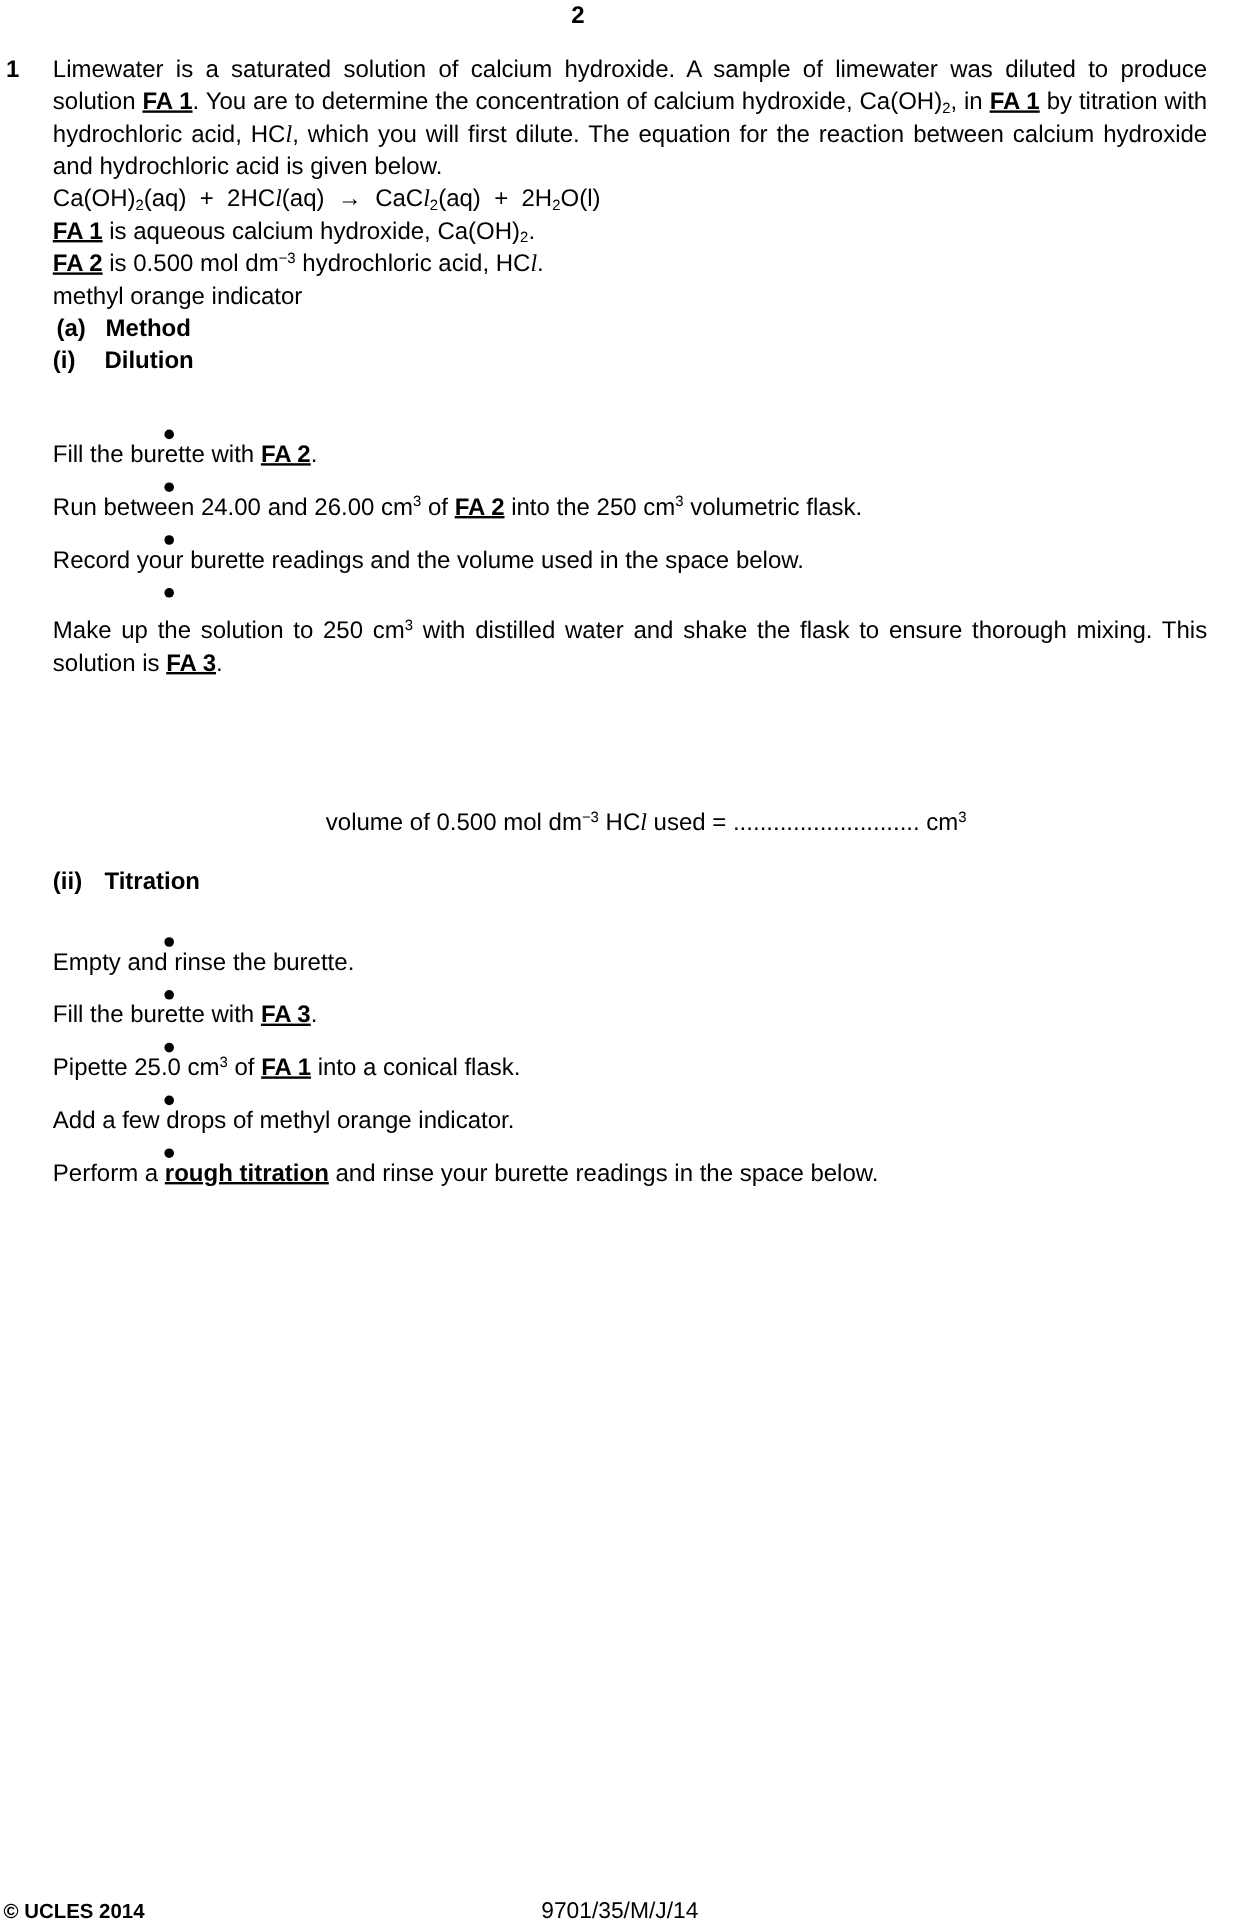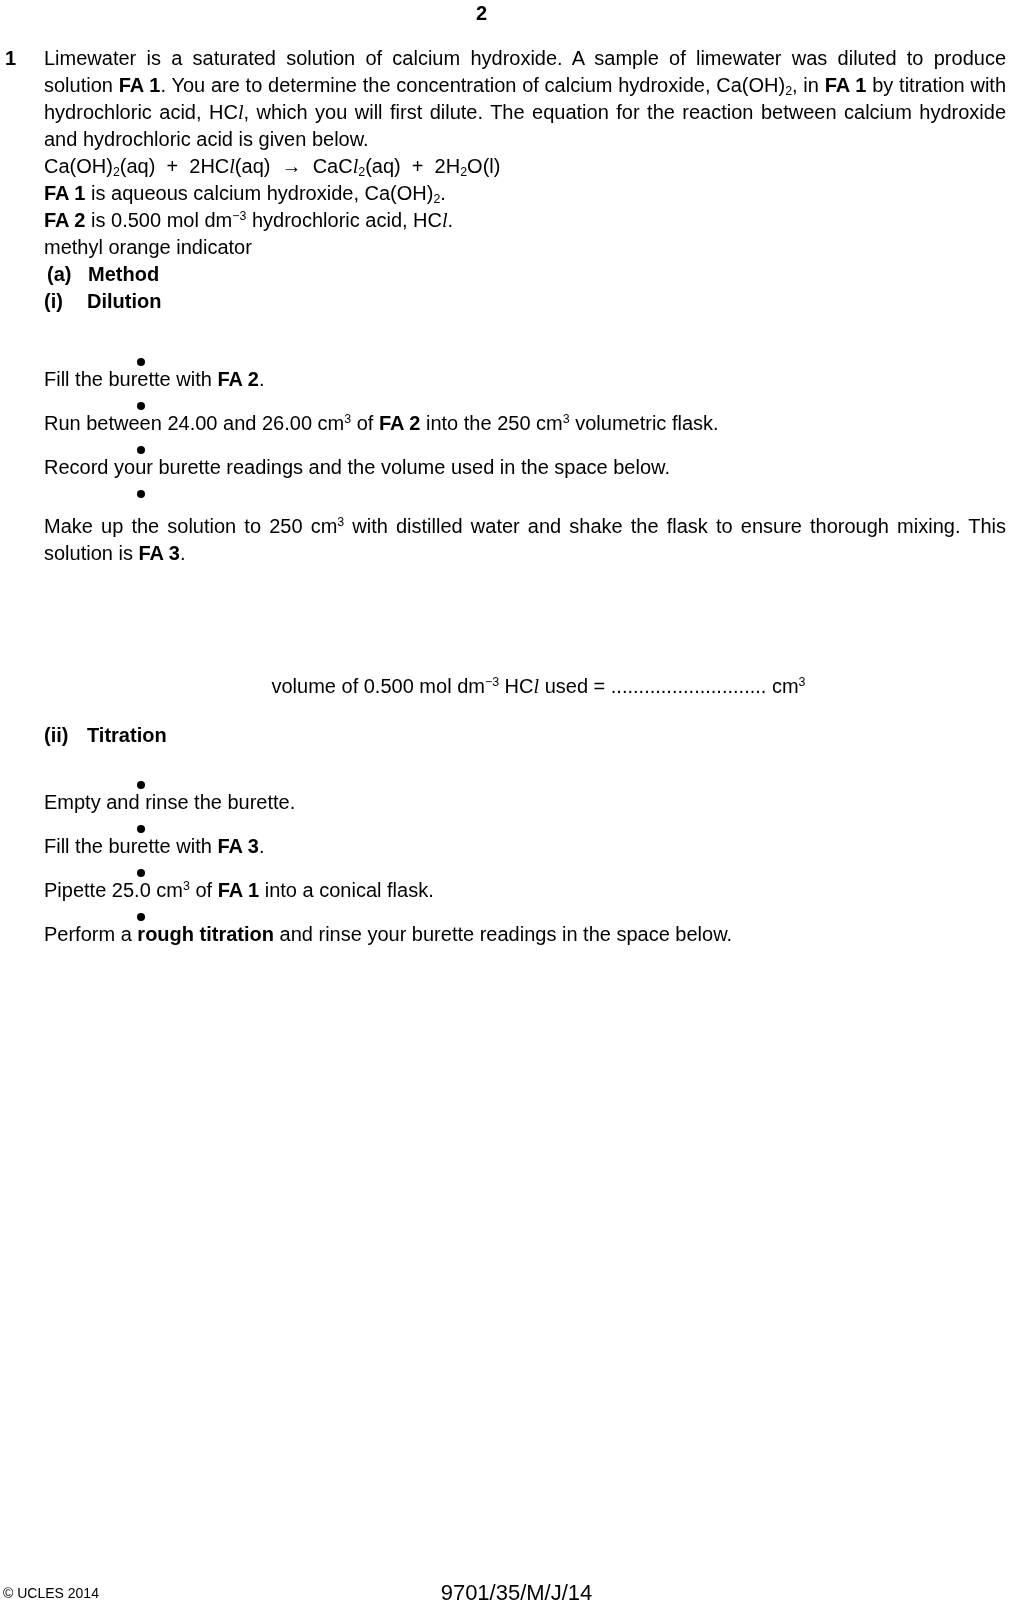--- a/index.html
+++ b/index.html
@@ -50,26 +50,26 @@
   ul.bullets { list-style: none; margin: 34px 0 0 0; padding: 0; }
   ul.bullets.titration-list { margin-top: 23px; }
   ul.bullets li { display: flex; flex-direction: column; }
   .bullet-gutter { margin-left: 93px; width: 41px; flex: none; }
   .dot { width: 8px; height: 8px; border-radius: 50%; background: #000; margin-top: 9px; }
   .li-text { flex: 1; text-align: justify; min-width: 0; }
   .li-two-line { height: 54px; gap: 15px; }
   .answer-line { text-align: center; white-space: nowrap; height: 27px; }
   .answer-line.volume { margin-top: 138px; margin-right: -27px; }
   .answer-line.titre { margin-top: 198px; margin-right: -6px; }
-  .footer-left { position: absolute; left: 3px; top: 1583px; font-size: 14px; line-height: 20px; }
-  .footer-center { position: absolute; left: 0; right: 0; top: 1583px; text-align: center; font-size: 22px; line-height: 20px; }
+  .footer-left { position: absolute; left: 3px; top: 1583px; font-size: 17px; line-height: 20px; font-weight: bold; }
+  .footer-center { position: absolute; left: 0; right: 0; top: 1583px; text-align: center; font-size: 19px; line-height: 20px; }
   sub.rn, sup.rn { font-size: 0.62em; line-height: 0; position: relative; vertical-align: baseline; }
   sup.rn { top: -0.55em; }
   sub.rn { top: 0.28em; }
-  .b { font-weight: bold; }
+  .b { font-weight: bold; text-decoration: underline; }
   .i { font-style: italic; }
   .serif { font-family: "Liberation Serif", "DejaVu Serif", serif; }
 </style>
 </head>
 <body>
 
 <div class="page">
 
   <div class="page-number">2</div>
 
@@ -148,20 +148,26 @@
         <li>
           <div class="bullet-gutter">
               <div class="dot"></div>
             </div>
           <div class="li-text"><span>Pipette 25.0 cm</span><sup class="rn">3</sup><span> of </span><span class="b">FA 1</span><span> into a conical flask.</span></div>
         </li>
         <li>
           <div class="bullet-gutter">
               <div class="dot"></div>
             </div>
+          <div class="li-text"><span>Add a few drops of methyl orange indicator.</span></div>
+        </li>
+        <li>
+          <div class="bullet-gutter">
+              <div class="dot"></div>
+            </div>
           <div class="li-text"><span>Perform a </span><span class="b">rough titration</span><span> and rinse your burette readings in the space below.</span></div>
         </li>
       </ul>
 
 
     </div>
   </div>
 
   <div class="footer-left">© UCLES 2014</div>
   <div class="footer-center">9701/35/M/J/14</div>

